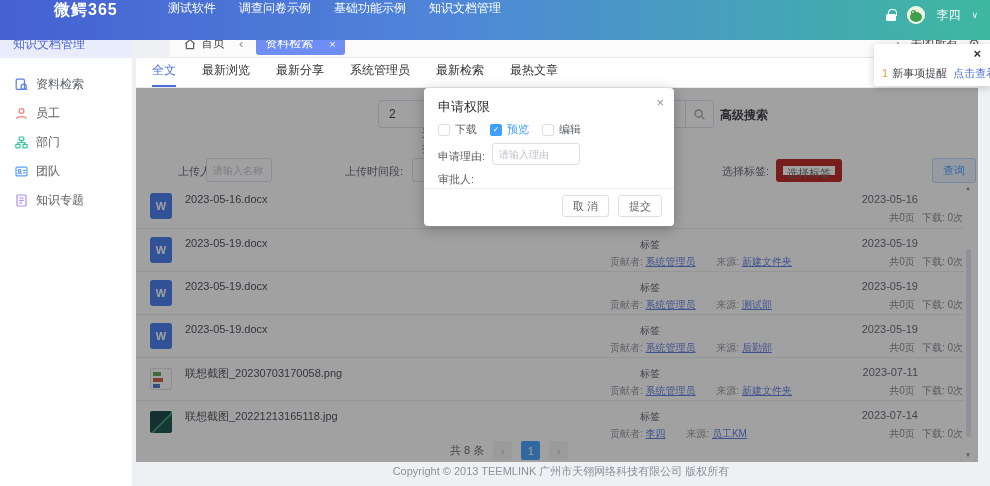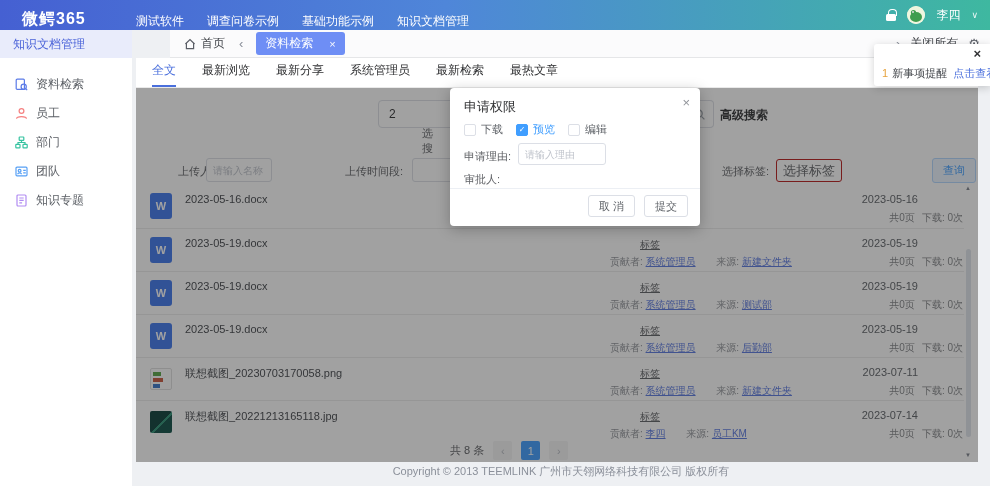--- a/index.html
+++ b/index.html
@@ -1,22 +1,22 @@
 <!DOCTYPE html>
 <html><head>
 <meta charset="utf-8">
 <style>
   * { margin:0; padding:0; box-sizing:border-box; }
   body { font-family:"Liberation Sans","DejaVu Sans",sans-serif; background:#d8d8d8; }
   .screen { position:relative; width:990px; height:486px; overflow:hidden; background:#eef0f3; }
 
   
-  .topbar { position:absolute; top:0; left:0; right:0; height:30px;
+  .topbar { position:absolute; top:0; left:0; right:0; height:40px;
     background:linear-gradient(90deg,#4560d2 0%,#4f86d9 45%,#3eb8a0 100%);
-    display:flex; align-items:flex-end; color:#fff; z-index:10; }
+    display:flex; align-items:flex-start; color:#fff; z-index:10;padding-left:32px; }
   .logo { width:132px; font-size:16px; font-weight:bold; letter-spacing:1px; padding-left:22px; }
   .top-menu { display:flex; gap:23px; margin-left:4px; font-size:12px; }
   .top-menu span { cursor:pointer; }
   .top-right { position:absolute; right:12px; top:0; height:30px; display:flex; align-items:center; gap:11px; }
   .lock { position:relative; width:10px; height:7px; background:#fff; border-radius:1.5px; margin-top:4px; }
   .lock::before { content:""; position:absolute; left:1.5px; top:-5px; width:7px; height:6px;
     border:1.5px solid #fff; border-bottom:none; border-radius:4px 4px 0 0; }
   .avatar { width:18px; height:18px; border-radius:50%; background:#eef6df; overflow:hidden; display:block; }
   .user-name { font-size:12px; }
   .caret { font-size:9px; opacity:.9; }
@@ -63,42 +63,42 @@
     border-radius:0 4px 4px 0; background:#fff; display:flex; align-items:center; justify-content:center; cursor:pointer; }
   .adv-search { position:absolute; left:584px; top:19px; font-size:12px; font-weight:bold; color:#303133; cursor:pointer; }
   .clip-label { position:absolute; left:286px; font-size:11px; color:#606266; }
 
   .filter-row { position:absolute; top:70px; left:0; right:0; height:26px; font-size:11px; color:#606266; }
   .f-label { position:absolute; top:6px; }
   .uploader-input { position:absolute; left:70px; top:0; width:66px; height:24px; border:1px solid #dcdfe6; border-radius:3px;
     font-size:10px; padding:0 6px; color:#303133; }
   .uploader-input::placeholder, .reason-input::placeholder { color:#c0c4cc; }
   .period-input { position:absolute; left:276px; top:0; width:120px; height:24px; border:1px solid #dcdfe6; border-radius:3px; background:#fff; }
-  .tag-btn { position:absolute; left:640px; top:1px; width:66px; height:23px; border:1px solid #b91c1c; border-radius:3px;
-    background:#fff; font-size:13px; color:#606266; cursor:pointer; }
+  .tag-btn { position:absolute; left:640px; top:1px; width:66px; height:23px; border:7px solid #b91c1c; border-radius:3px;
+    background:#fff; font-size:11px; color:#606266; cursor:pointer; }
   .query-btn { position:absolute; left:796px; top:0; width:44px; height:25px; border:1px solid #b3d8ff; border-radius:3px;
     background:#ecf5ff; font-size:11px; color:#409eff; cursor:pointer; }
 
   
   .file-list { position:absolute; top:97px; left:0; right:14px; }
   .file-row { position:relative; height:43px; }
   .file-row + .file-row { border-top:1px solid #ececec; }
   .file-icon { position:absolute; left:14px; }
   .file-icon.word { top:8px; width:22px; height:26px; background:#3f78ec; border-radius:3px; color:#fff;
     font-size:11px; font-weight:bold; display:flex; align-items:center; justify-content:center; }
   .file-icon.img-light { top:10px; width:22px; height:22px; border:1px solid #dfdfdf; border-radius:2px;
     background:
       linear-gradient(90deg,#5aa648 0 60%,transparent 60%) 2px 3px/13px 4px no-repeat,
       linear-gradient(90deg,#c9573d 0 75%,transparent 75%) 2px 9px/13px 4px no-repeat,
       linear-gradient(90deg,#3a76c9 0 55%,transparent 55%) 2px 15px/13px 4px no-repeat,
       #fdfdfd; }
   .file-icon.img-dark { top:10px; width:22px; height:22px; border-radius:2px;
     background:linear-gradient(135deg,#0b3f3a 0 52%,#2d8f74 52% 58%,#0e4f46 58%); }
   .file-name { position:absolute; left:49px; top:8px; font-size:11px; color:#45484d; cursor:pointer; }
-  .file-tag { position:absolute; left:504px; top:9px; font-size:10px; color:#606266;text-decoration:underline; }
+  .file-tag { position:absolute; left:504px; top:9px; font-size:10px; color:#606266; }
   .file-meta { position:absolute; left:474px; top:26px; font-size:10px; color:#909399; white-space:nowrap; }
   .file-meta .gap { display:inline-block; width:18px; }
   .meta-link { color:#5b79e0; text-decoration:underline; cursor:pointer; }
   .file-date { position:absolute; right:46px; top:8px; font-size:11px; color:#5f6368; }
   .file-stats { position:absolute; right:1px; top:26px; font-size:10px; color:#85878a; }
   .file-stats span + span { margin-left:7px; }
 
   
   .pagination { position:absolute; left:314px; top:353px; display:flex; align-items:center; gap:9px; font-size:11px; color:#606266; }
   .pg-chip { width:19px; height:19px; border-radius:2px; display:flex; align-items:center; justify-content:center;
@@ -110,21 +110,21 @@
   .scrollbar { position:absolute; right:5px; top:97px; bottom:4px; width:9px; z-index:6; }
   .sb-arrow { position:absolute; left:1px; font-size:6px; color:#55585e; cursor:pointer; }
   .sb-arrow.up { top:0; }
   .sb-arrow.down { bottom:0; }
   .sb-thumb { position:absolute; left:2px; top:64px; width:5px; height:188px; background:#8f9296; border-radius:3px; cursor:grab; }
 
   
   .footer { position:absolute; left:0; right:0; bottom:7px; text-align:center; font-size:11px; color:#8b909a; }
 
   
-  .modal { position:absolute; left:450px; top:88px; width:250px; height:138px; background:#fff; border-radius:4px;
+  .modal { position:absolute; left:424px; top:88px; width:250px; height:138px; background:#fff; border-radius:4px;
     box-shadow:0 3px 14px rgba(0,0,0,.25); z-index:20; }
   .modal-title { position:absolute; left:14px; top:10px; font-size:13px; color:#303133; }
   .modal-close { position:absolute; right:10px; top:7px; font-size:13px; color:#909399; cursor:pointer; }
   .perm-row { position:absolute; left:14px; top:34px; display:flex; align-items:center; gap:13px; }
   .perm { display:flex; align-items:center; gap:5px; font-size:11px; color:#5f6368; cursor:pointer; }
   .cbx { width:12px; height:12px; border:1px solid #dcdfe6; border-radius:2px; background:#fff;
     display:flex; align-items:center; justify-content:center; }
   .perm.checked .cbx { background:#409eff; border-color:#409eff; }
   .perm.checked { color:#409eff; }
   .cbx .check { font-size:8px; color:#fff; line-height:1; }

